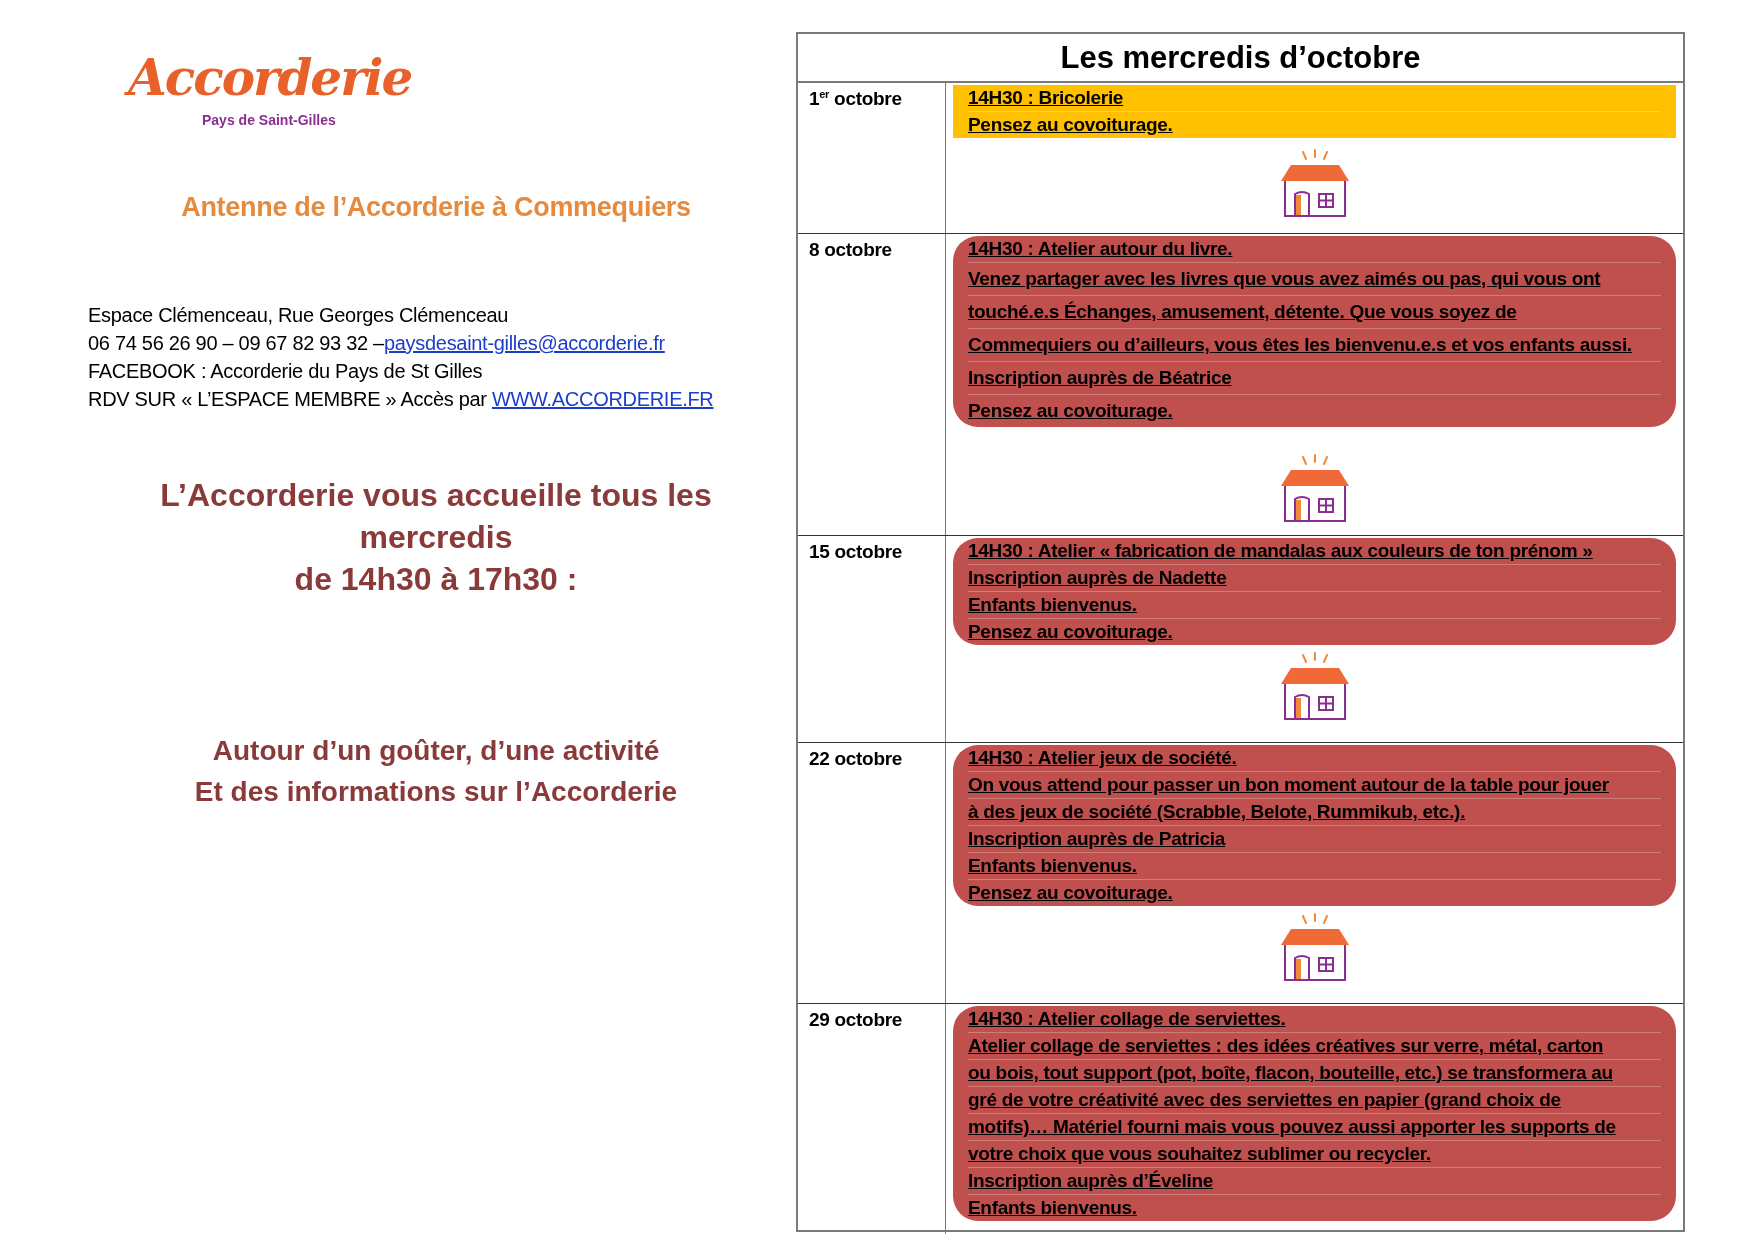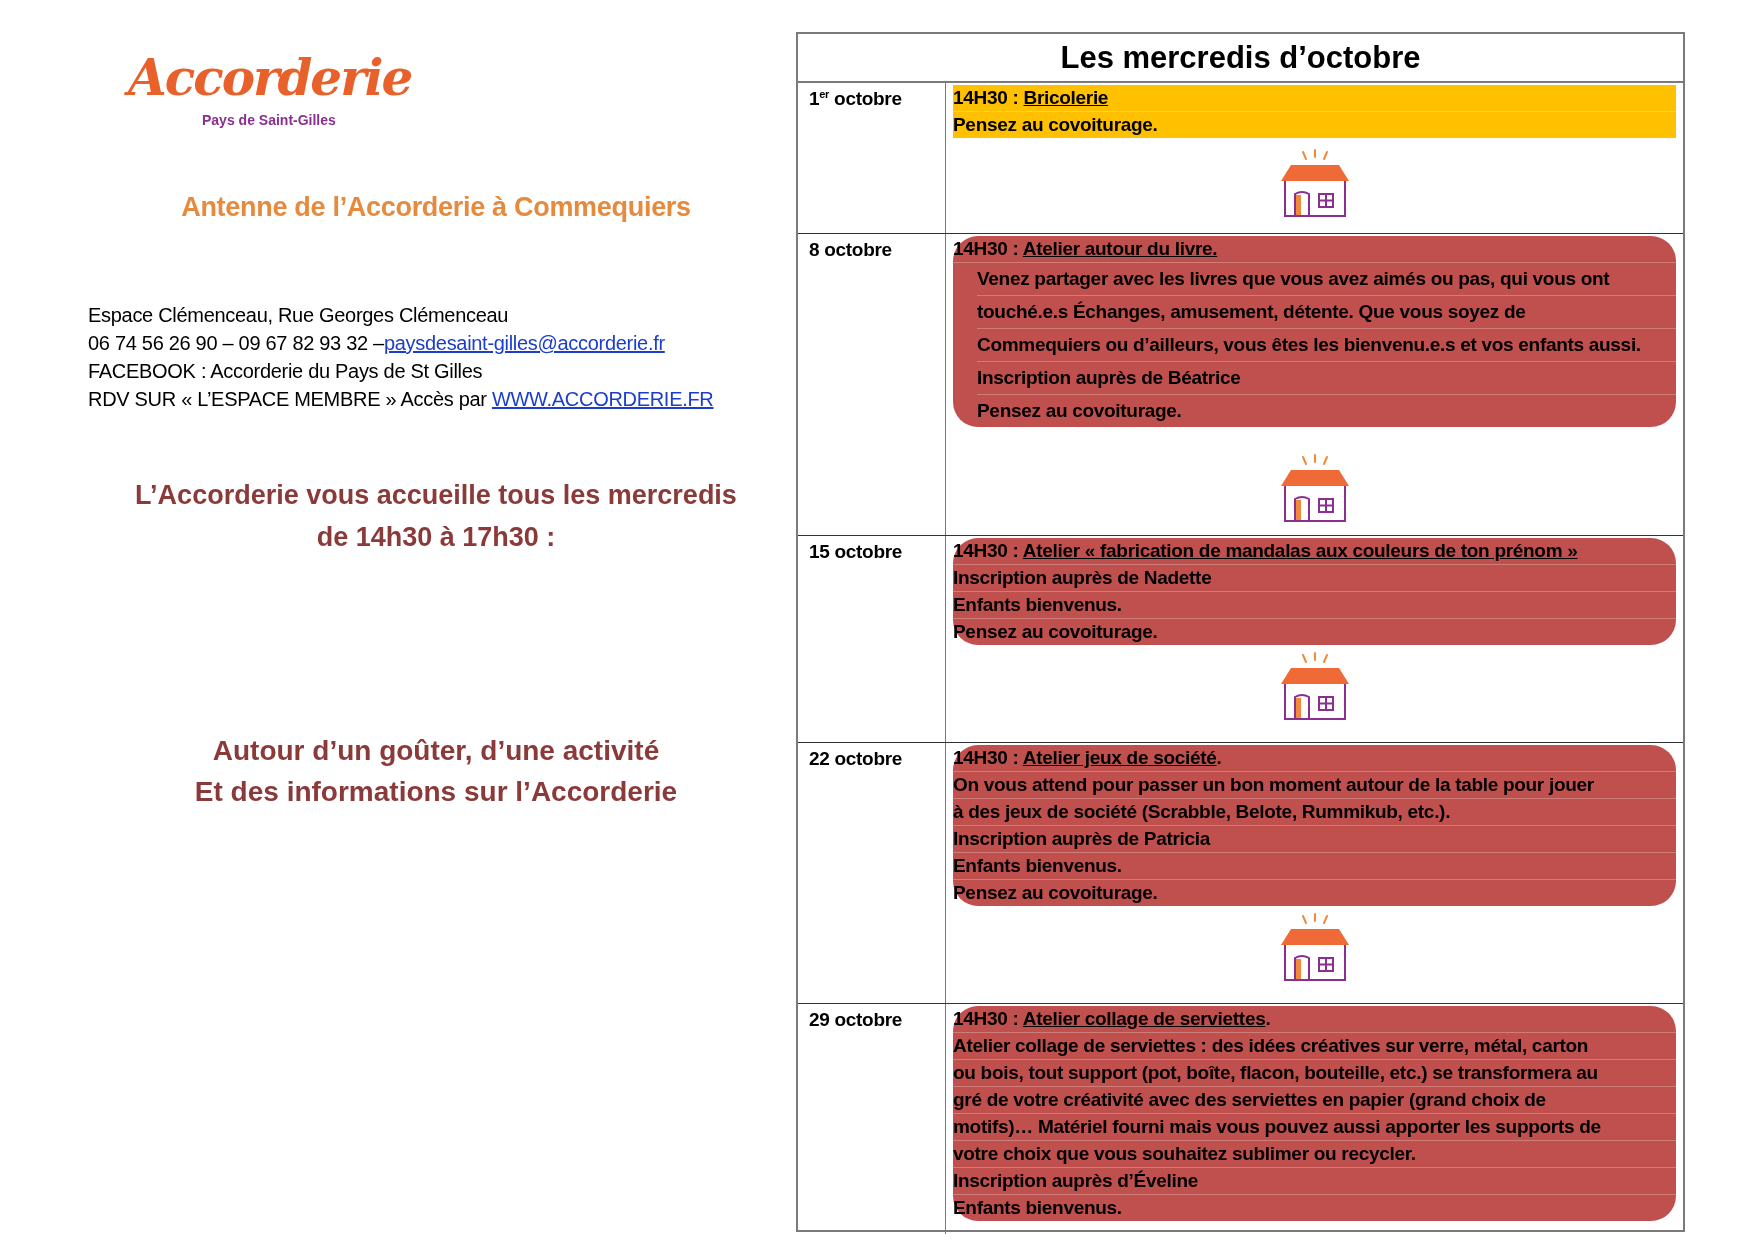--- a/index.html
+++ b/index.html
@@ -24,21 +24,21 @@
       font-weight: bold; font-size: 27px; color: #e68a3d; letter-spacing: -0.3px;
     }
     .contact {
       position: absolute; left: 88px; top: 301px; font-size: 20px; line-height: 28px;
       letter-spacing: -0.3px;
     }
     .contact a { color: #1a3dcc; text-decoration: underline; }
     .contact .line { white-space: nowrap; }
     .welcome {
       position: absolute; left: 80px; top: 474px; width: 712px; text-align: center;
-      font-weight: bold; font-size: 27px; line-height: 42px; color: #8b3a3a;
+      font-weight: bold; font-size: 32px; line-height: 42px; color: #8b3a3a;
     }
     .autour {
       position: absolute; left: 80px; top: 730px; width: 712px; text-align: center;
       font-weight: bold; font-size: 28px; line-height: 41px; color: #8b3a3a;
     }
 
     
     .schedule {
       position: absolute; left: 796px; top: 32px; width: 889px; height: 1200px;
       border: 2px solid #7a7a7a; box-sizing: border-box;
@@ -48,28 +48,28 @@
       font-weight: bold; font-size: 31px; line-height: 48px;
     }
     .row { display: flex; border-bottom: 1.5px solid #333; position: relative; }
     .row:last-child { border-bottom: none; }
     .date-cell {
       width: 148px; border-right: 1.5px solid #7a7a7a; box-sizing: border-box;
       padding: 5px 0 0 11px; font-weight: bold; font-size: 19px; letter-spacing: -0.3px;
     }
     .date-cell sup { font-size: 11px; }
     .content-cell { flex: 1; padding: 2px 7px 0 7px; }
-    .band { padding: 0 0; }
+    .band { padding: 0 15px; text-decoration: underline; }
     .band.yellow { background: #ffc000; }
     .band.red { background: #c0504d; border-radius: 25px; }
     .band .ln {
       font-weight: bold; font-size: 19px; letter-spacing: -0.3px; line-height: 26px;
       border-bottom: 1px solid rgba(255,255,255,0.25); white-space: nowrap;
     }
-    .band .ln.tall { line-height: 32px; margin-left: 24px; }
+    .band .ln.tall { line-height: 32px; }
     .band .ln:last-child { border-bottom: none; }
     .band u { text-decoration: underline; }
     .house { display: block; margin: 0 auto; }
     .house-wrap { text-align: center; }
   </style>
 </head>
 <body>
 
 <div class="logo">
   <div class="logo-script">Accorderie</div>

